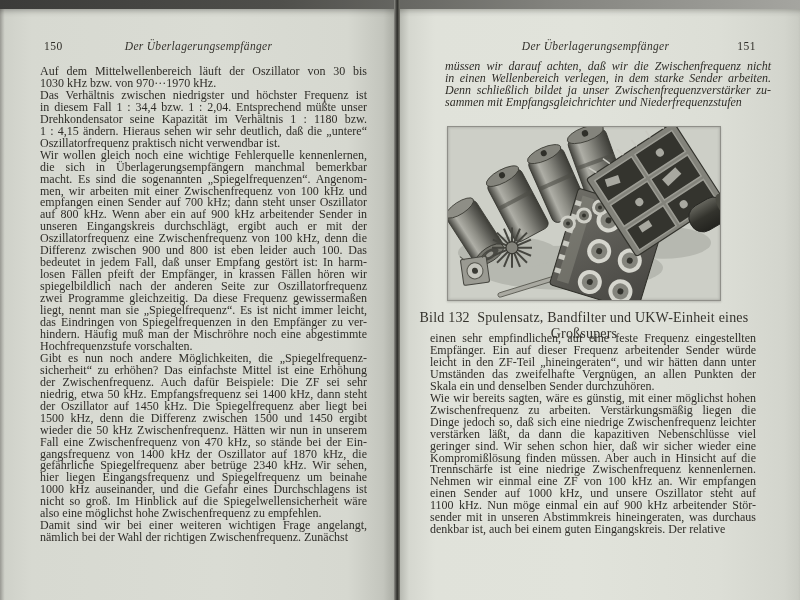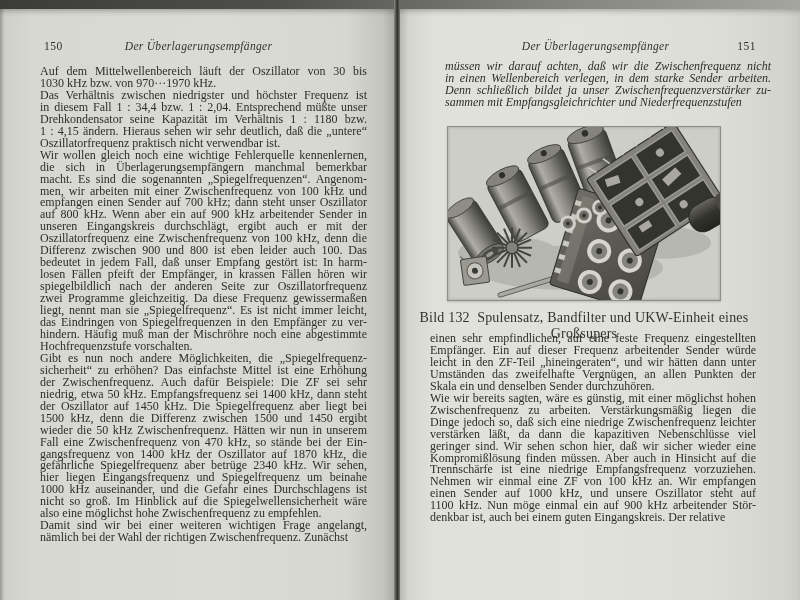--- a/index.html
+++ b/index.html
@@ -322,22 +322,23 @@
         <div class="ln">Empfänger. Ein auf dieser Frequenz arbeitender Sender würde</div>
         <div class="ln">leicht in den ZF-Teil „hineingeraten“, und wir hätten dann unter</div>
         <div class="ln">Umständen das zweifelhafte Vergnügen, an allen Punkten der</div>
         <div class="ln last">Skala ein und denselben Sender durchzuhören.</div>
         <div class="ln">Wie wir bereits sagten, wäre es günstig, mit einer möglichst hohen</div>
         <div class="ln">Zwischenfrequenz zu arbeiten. Verstärkungsmäßig liegen die</div>
         <div class="ln">Dinge jedoch so, daß sich eine niedrige Zwischenfrequenz leichter</div>
         <div class="ln">verstärken läßt, da dann die kapazitiven Nebenschlüsse viel</div>
         <div class="ln">geringer sind. Wir sehen schon hier, daß wir sicher wieder eine</div>
         <div class="ln">Kompromißlösung finden müssen. Aber auch in Hinsicht auf die</div>
-        <div class="ln">Trennschärfe ist eine niedrige Empfangsfrequenz vorzuziehen.</div>
+        <div class="ln">Trennschärfe ist eine niedrige Zwischenfrequenz kennenlernen.</div>
         <div class="ln">Nehmen wir einmal eine ZF von 100 kHz an. Wir empfangen</div>
         <div class="ln">einen Sender auf 1000 kHz, und unsere Oszillator steht auf</div>
         <div class="ln">1100 kHz. Nun möge einmal ein auf 900 kHz arbeitender Stör-</div>
+        <div class="ln">sender mit in unseren Abstimmkreis hineingeraten, was durchaus</div>
         <div class="ln last">denkbar ist, auch bei einem guten Eingangskreis. Der relative</div>
       </div>
   </div>
 
   <div class="gutter"></div>
 </div>
 
 </body></html>

